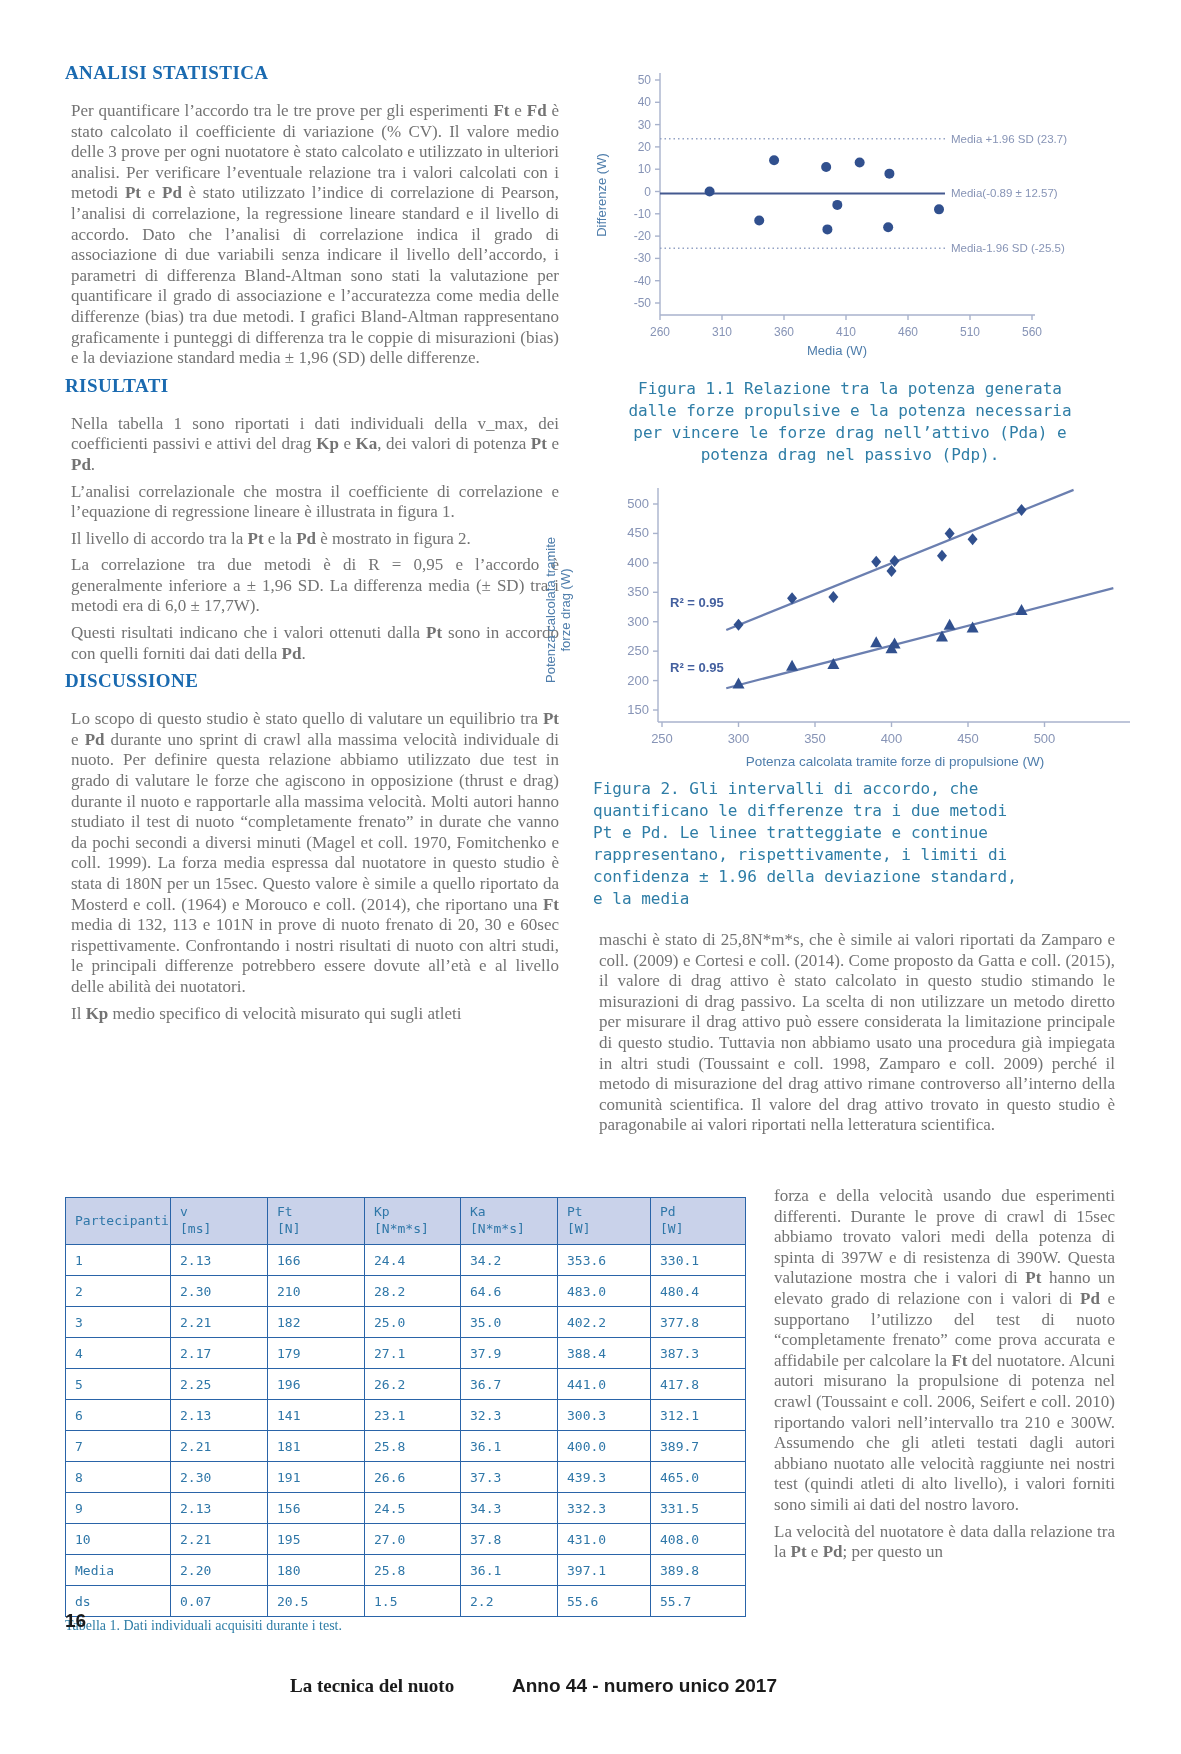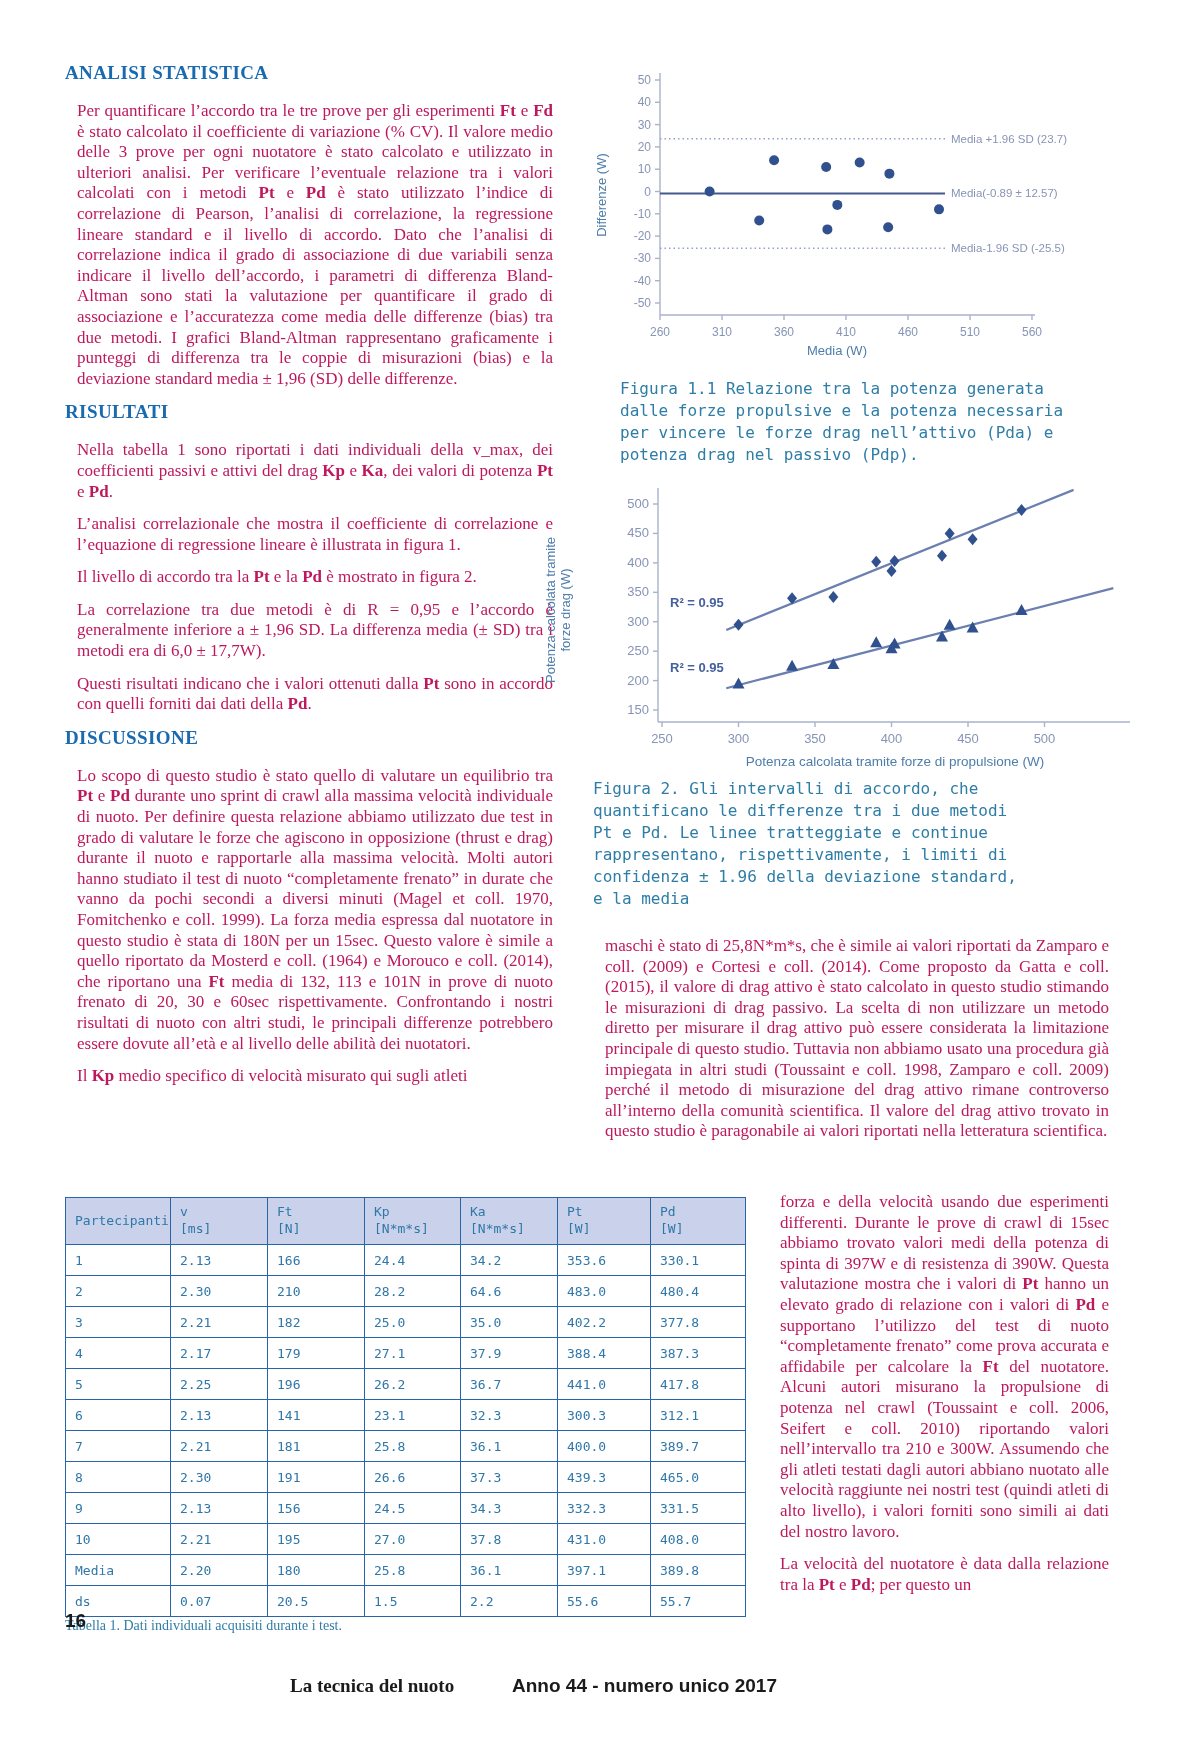--- a/index.html
+++ b/index.html
@@ -1,21 +1,21 @@
 <!DOCTYPE html>
 <html lang="it"><head>
 <meta charset="utf-8">
 <style>
   html,body{margin:0;padding:0;background:#ffffff;}
   .page{position:relative;width:1181px;height:1754px;background:#fff;overflow:hidden;
         font-family:"Liberation Serif",serif;padding-left:36px;}
   .abs{position:absolute;}
   h2.head{font-family:"Liberation Serif",serif;font-weight:bold;font-size:19px;
           color:#1a6ab0;letter-spacing:.4px;margin:0;}
-  .body-text p{font-size:17px;line-height:20.6px;color:#be185d;text-align:justify;margin:12px;}
+  .body-text p{font-size:17px;line-height:20.6px;color:#737373;text-align:justify;margin:6px;}
   .body-text p b{font-weight:bold;}
   .gap-top-h{margin-top:33px;}
   .after-head{margin-top:17px;}
   .caption{font-family:"DejaVu Sans Mono",monospace;font-size:16px;line-height:22px;
            color:#2e7da6;text-align:left;}
   .tbl-caption{font-family:Liberation Serif, serif;font-size:14px;color:#2e7da6;}
   table.data{border-collapse:collapse;table-layout:fixed;width:680px;}
   table.data td,table.data th{border:1.6px solid #2a64a8;font-family:"DejaVu Sans Mono",monospace;
            font-size:13px;color:#2f77a8;text-align:left;padding:0 0 0 9px;vertical-align:middle;}
   table.data thead th{background:#c9d2ea;height:46px;font-weight:normal;line-height:1.3;}
@@ -112,21 +112,21 @@
       <circle cx="229.2" cy="165.49" r="5" class="pt"></circle>
       <circle cx="244.07999999999998" cy="105.28" r="5" class="pt"></circle>
       <circle cx="296.15999999999997" cy="111.97" r="5" class="pt"></circle>
       <circle cx="297.4" cy="174.41" r="5" class="pt"></circle>
       <circle cx="307.32" cy="149.88" r="5" class="pt"></circle>
       <circle cx="329.64" cy="107.51" r="5" class="pt"></circle>
       <circle cx="358.15999999999997" cy="172.18" r="5" class="pt"></circle>
       <circle cx="359.4" cy="118.66" r="5" class="pt"></circle>
       <circle cx="409" cy="154.34" r="5" class="pt"></circle>
     </svg>
-  <div class="abs caption" style="left:620px;top:378px;width:460px;">Figura 1.1 Relazione tra la potenza generata dalle forze propulsive e la potenza necessaria per vincere le forze drag nell’attivo (Pda) e potenza drag nel passivo (Pdp).</div>
+  <div class="abs caption" style="left:620px;top:378px;width:460px;text-align:center;">Figura 1.1 Relazione tra la potenza generata dalle forze propulsive e la potenza necessaria per vincere le forze drag nell’attivo (Pda) e potenza drag nel passivo (Pdp).</div>
 
   <svg class="abs" style="left:530px;top:440px;" width="651" height="340">
       <line x1="128" y1="48" x2="128" y2="282" class="ax"></line>
       <line x1="128" y1="282" x2="600" y2="282" class="ax"></line>
       <line x1="123" y1="64" x2="128" y2="64" class="ax"></line>
       <text x="119" y="68" class="tick2" text-anchor="end">500</text>
       <line x1="123" y1="93.43" x2="128" y2="93.43" class="ax"></line>
       <text x="119" y="97.43" class="tick2" text-anchor="end">450</text>
       <line x1="123" y1="122.86" x2="128" y2="122.86" class="ax"></line>
       <text x="119" y="126.86" class="tick2" text-anchor="end">400</text>

